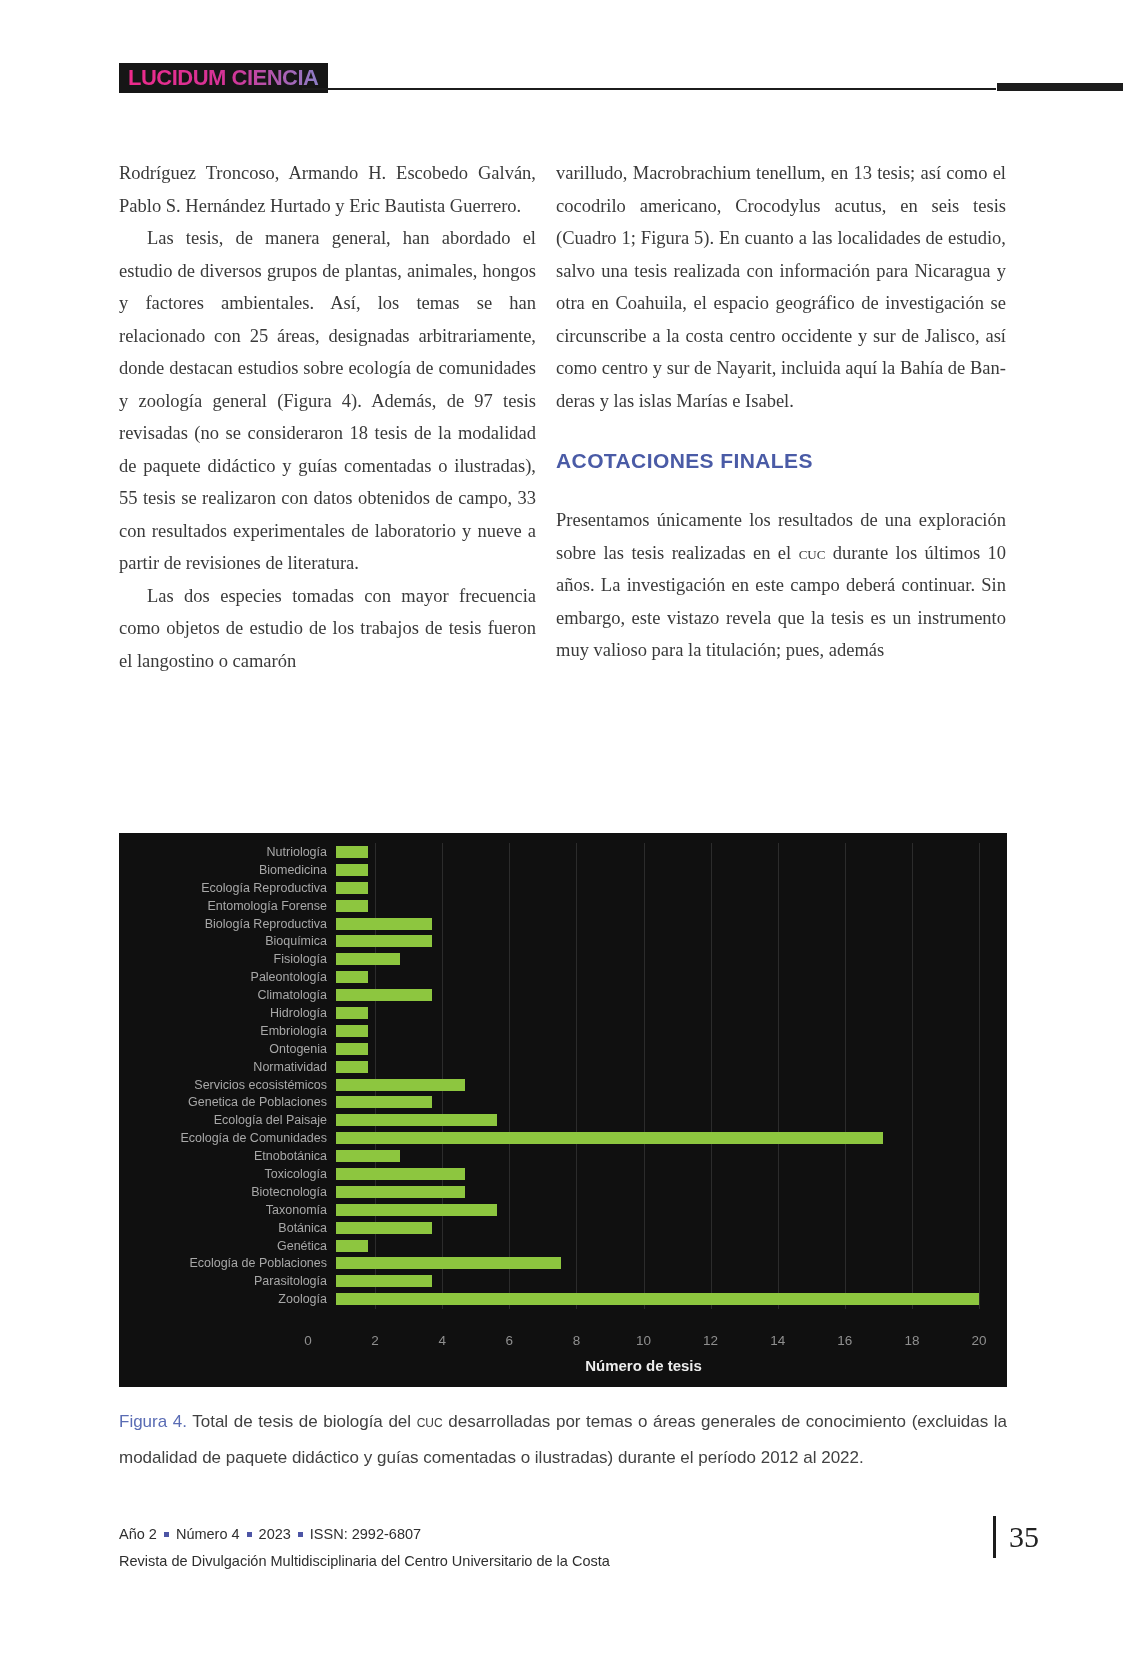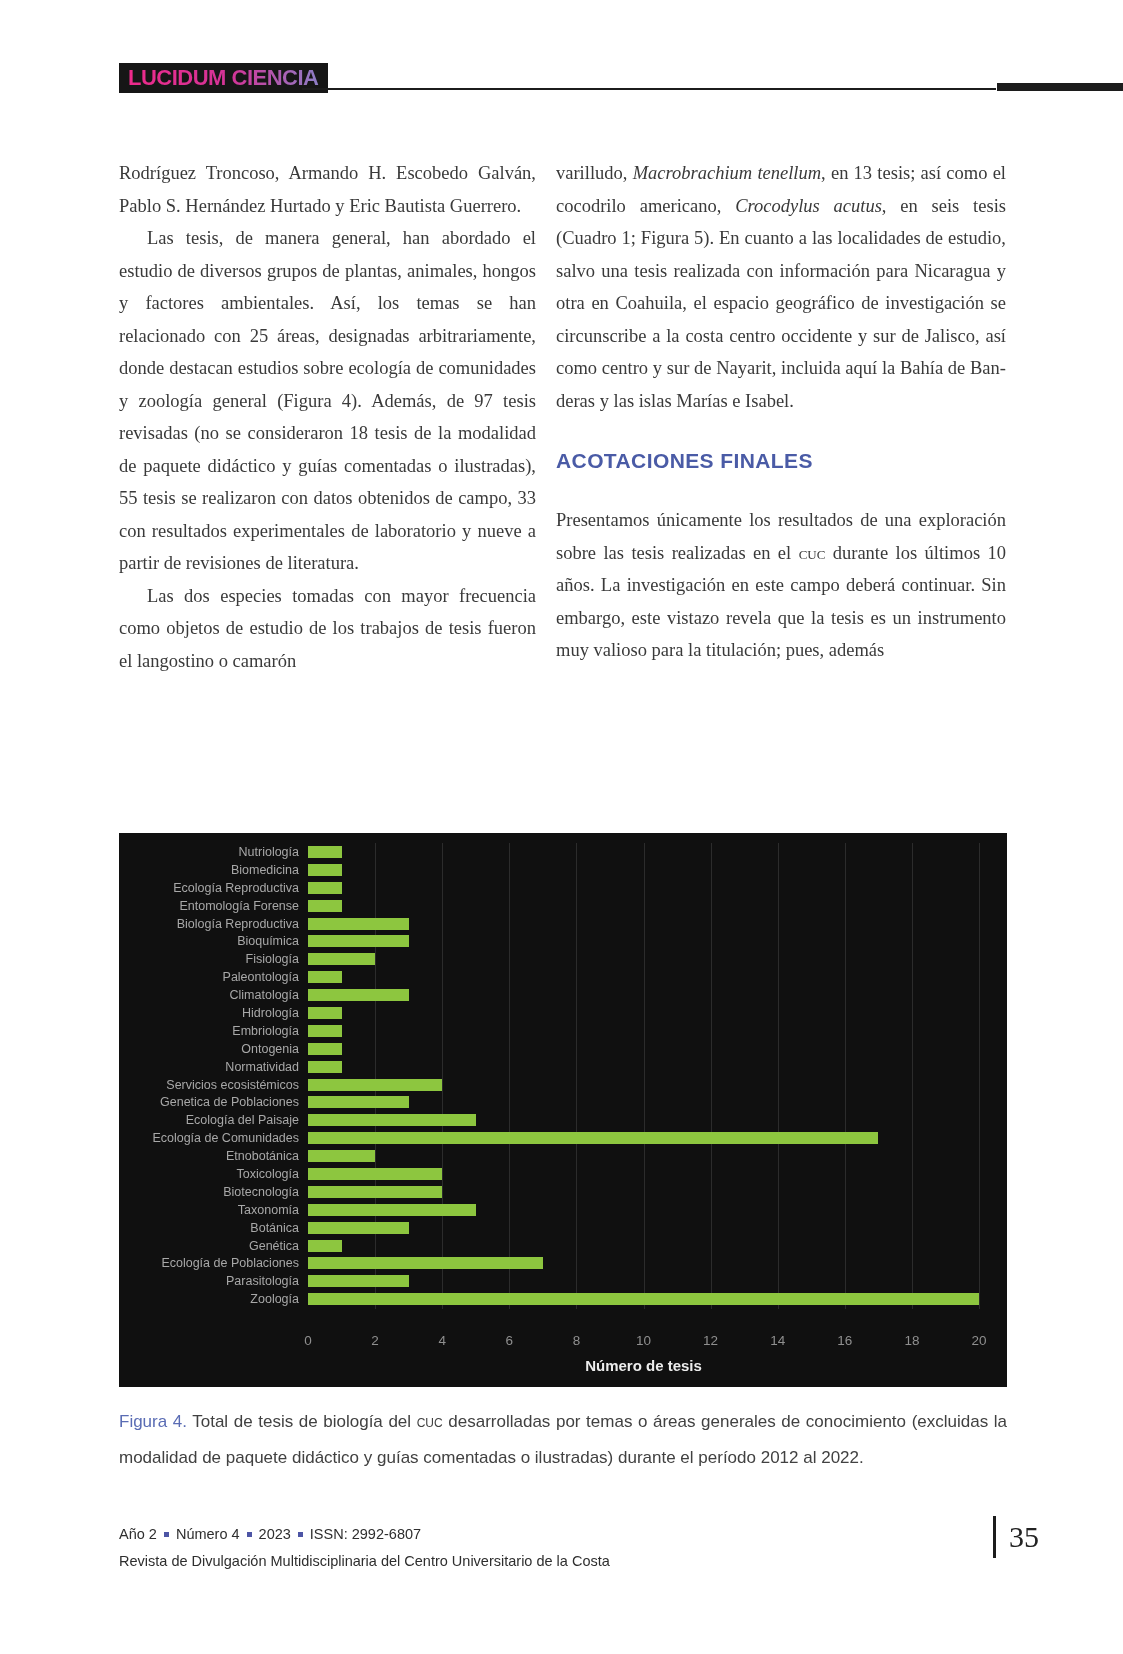--- a/index.html
+++ b/index.html
@@ -17,32 +17,32 @@
   .header-rule-thin{position:absolute;left:302px;top:88px;width:694px;height:2px;background:#1c1c1c;}
   .header-rule-thick{position:absolute;left:997px;top:83px;width:126px;height:8px;background:#1c1c1c;}
 
   
   .col{position:absolute;top:157px;text-align:justify;font-size:18.5px;line-height:32.5px;
        color:#3a3a3a;hyphens:manual;}
   .col-left{left:119px;width:417px;}
   .col-right{left:556px;width:450px;}
   .col p{margin:0;}
   .col p.indent{text-indent:28px;}
-  .italic{font-style:italic;}
+  .italic{}
   .sc{font-variant:small-caps;}
   .section-heading{font-family:"Liberation Sans",sans-serif;font-size:21px;line-height:28px;
                    color:#4a5ba6;letter-spacing:0.4px;margin:30px 0 29px 0;text-align:left;}
 
   
   .chart-panel{position:absolute;left:119px;top:833px;width:888px;height:554px;background:#101010;}
   .chart-gridlines{position:absolute;left:189px;right:28px;top:10px;height:466px;}
   .gridline{position:absolute;top:0;bottom:0;width:1px;background:#2c2c2c;}
   .chart-rows{position:absolute;left:0;right:28px;top:10px;}
   .chart-row{display:flex;align-items:center;height:17.9px;}
-  .chart-cat-label{width:189px;padding-right:9px;box-sizing:border-box;text-align:right;
+  .chart-cat-label{width:217px;padding-right:9px;box-sizing:border-box;text-align:right;
                    font-family:"Liberation Sans",sans-serif;font-size:12.5px;color:#a8a8a8;
                    white-space:nowrap;}
   .chart-track{flex:1;height:12px;position:relative;}
   .chart-bar{position:absolute;left:0;top:0;height:12px;background:#8dc63f;}
   .chart-ticks{position:absolute;left:189px;right:28px;top:500px;height:18px;}
   .tick{position:absolute;transform:translateX(-50%);font-family:"Liberation Sans",sans-serif;
         font-size:13.5px;color:#8f8f8f;}
   .chart-xlabel{position:absolute;left:189px;right:28px;top:524px;text-align:center;
                 font-family:"Liberation Sans",sans-serif;font-weight:bold;font-size:15px;color:#ededed;}
 

